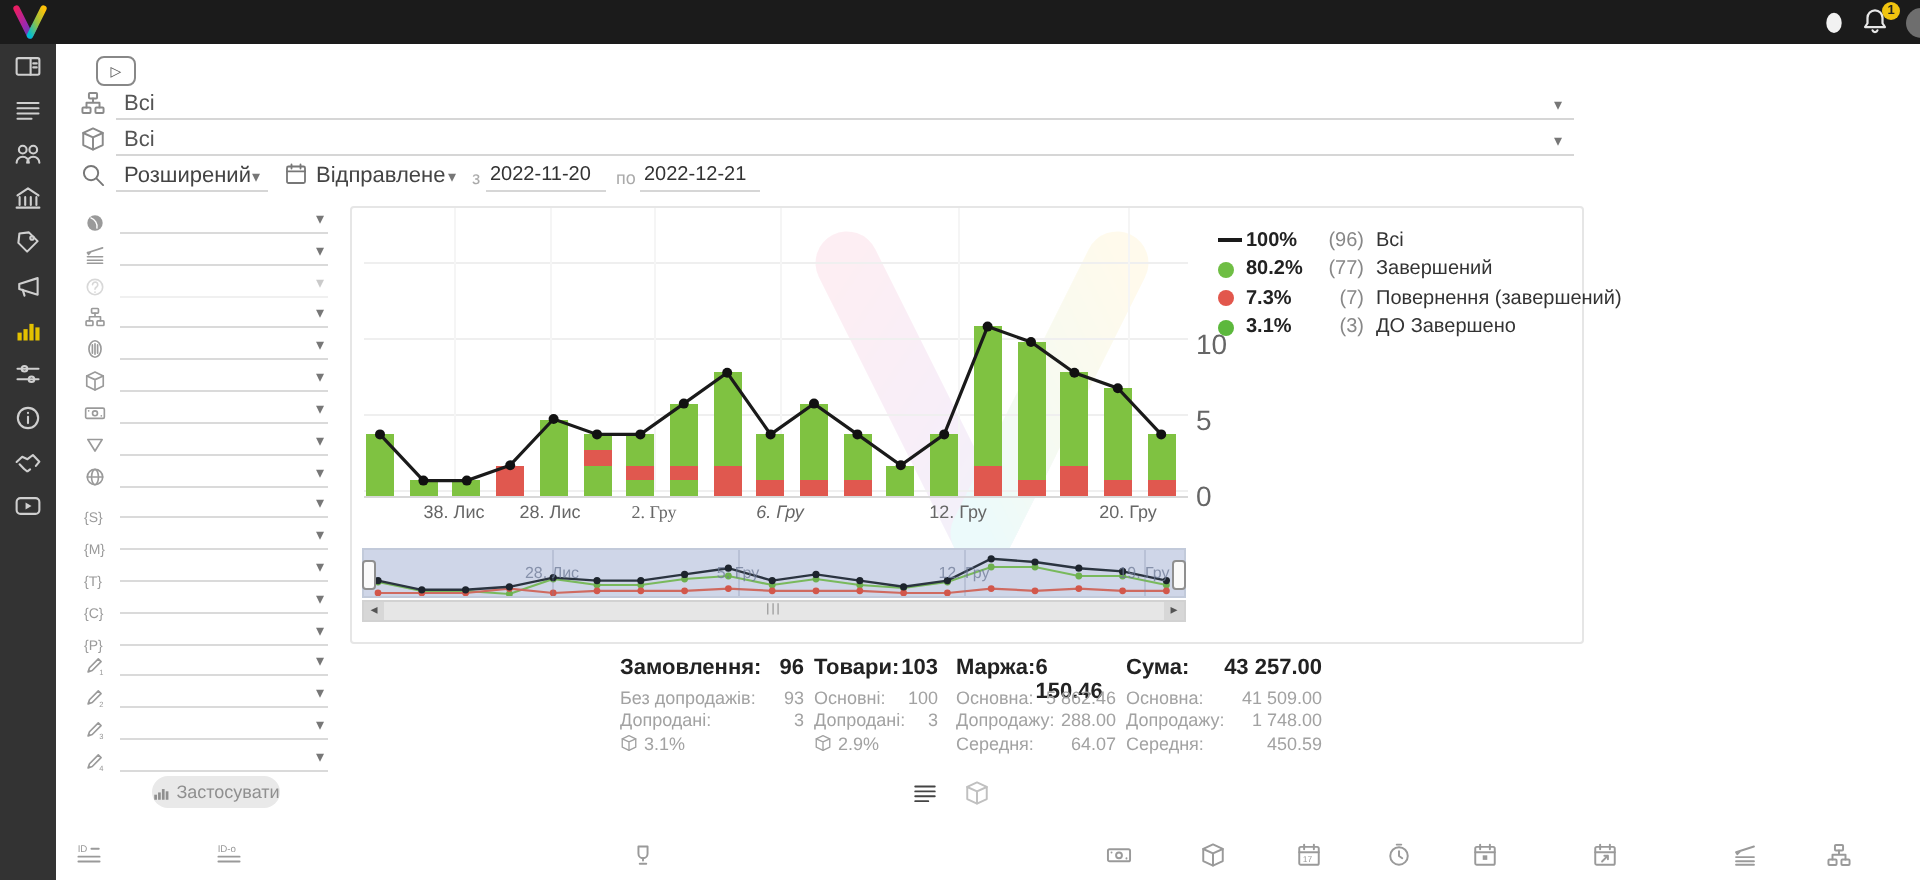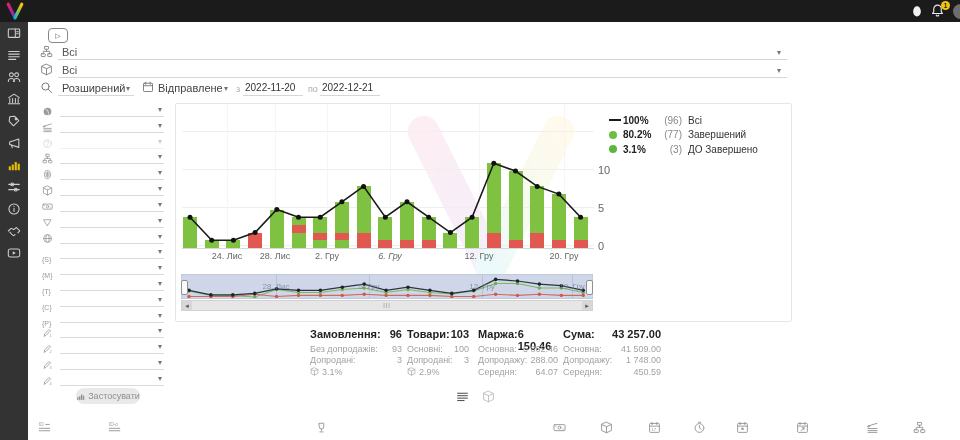--- a/index.html
+++ b/index.html
@@ -21,21 +21,21 @@
   .f-row.muted{opacity:.38;}
   #apply-btn{left:76px;top:388px;width:64px;height:16px;background:#e9e9e9;border-radius:9px;
     display:flex;align-items:center;justify-content:center;gap:3px;color:#8f8f8f;font-size:9px;cursor:pointer;}
   #chart-card{left:175px;top:103px;width:615px;height:217px;border:1px solid #e6e6e6;border-radius:2px;background:#fff;}
   .gridline{position:absolute;left:0;width:412px;height:0;border-top:1px solid #efefef;}
   .vgrid{position:absolute;top:0;height:141px;width:0;border-left:1px solid #f5f5f5;}
   #axis-base{position:absolute;left:0;top:144px;width:412px;border-top:1px solid #d8d8d8;}
   .bar{position:absolute;width:14px;display:flex;flex-direction:column-reverse;}
   .bar div{width:14px;}
   .xlab{position:absolute;top:147px;transform:translateX(-50%);font-size:9px;color:#666;white-space:nowrap;}
-  .ylab{position:absolute;font-size:11px;color:#666;text-align:center;}
+  .ylab{position:absolute;font-size:14px;color:#666;text-align:center;}
   .legend-row{display:flex;align-items:center;height:14.5px;font-size:10px;cursor:pointer;}
   .legend-row .mk{width:14px;display:flex;justify-content:flex-start;align-items:center;}
   .legend-row .pct{width:33px;color:#222;font-weight:bold;}
   .legend-row .cnt{width:26px;color:#888;text-align:right;margin-right:6px;}
   .legend-row .lbl{color:#333;white-space:nowrap;}
   .dot{width:8px;height:8px;border-radius:50%;}
   #navigator{left:181px;top:274px;width:412px;height:25px;background:#cfd6e8;border:1px solid #c2cada;box-sizing:border-box;}
   .nav-handle{position:absolute;top:5px;width:5px;height:13px;background:#fafafa;border:1px solid #8f8f8f;border-radius:2px;cursor:ew-resize;}
   .nav-lab{position:absolute;top:7px;transform:translateX(-50%);font-size:8px;color:#6e7a96;opacity:.75;white-space:nowrap;}
   .nav-vline{position:absolute;top:0;height:23px;border-left:1px solid rgba(120,130,160,.25);}
@@ -499,43 +499,51 @@
         <circle cx="225.0" cy="97.8" r="2.5" fill="#111"></circle>
         <circle cx="246.7" cy="113.2" r="2.5" fill="#111"></circle>
         <circle cx="268.4" cy="128.6" r="2.5" fill="#111"></circle>
         <circle cx="290.1" cy="113.2" r="2.5" fill="#111"></circle>
         <circle cx="311.8" cy="59.3" r="2.5" fill="#111"></circle>
         <circle cx="333.5" cy="67.0" r="2.5" fill="#111"></circle>
         <circle cx="355.2" cy="82.4" r="2.5" fill="#111"></circle>
         <circle cx="376.9" cy="90.1" r="2.5" fill="#111"></circle>
         <circle cx="398.6" cy="113.2" r="2.5" fill="#111"></circle>
       </svg>
-      <span class="xlab" style="left: 45px;">24. Лис</span>
+      <span class="xlab" style="left: 45px;">38. Лис</span>
       <span class="xlab" style="left: 93px;">28. Лис</span>
-      <span class="xlab" style="left: 145px;">2. Гру</span>
+      <span class="xlab" style="left: 145px; font-family: Liberation Serif, serif;">2. Гру</span>
       <span class="xlab" style="left: 208px; font-style: italic;">6. Гру</span>
       <span class="xlab" style="left: 297px;">12. Гру</span>
       <span class="xlab" style="left: 382px;">20. Гру</span>
     </div>
   <div id="legend" style="position:absolute;left:433px;top:9px;">
       <div class="legend-row">
         <span class="mk">
           <span style="width:12px;height:2px;background:#1a1a1a;display:inline-block;"></span>
         </span>
         <span class="pct">100%</span>
         <span class="cnt">(96)</span>
         <span class="lbl">Всі</span>
       </div>
       <div class="legend-row">
         <span class="mk">
           <span class="dot" style="background:#6fbe44;"></span>
         </span>
         <span class="pct">80.2%</span>
         <span class="cnt">(77)</span>
         <span class="lbl">Завершений</span>
+      </div>
+      <div class="legend-row">
+        <span class="mk">
+          <span class="dot" style="background:#e2574c;"></span>
+        </span>
+        <span class="pct">7.3%</span>
+        <span class="cnt">(7)</span>
+        <span class="lbl">Повернення (завершений)</span>
       </div>
       <div class="legend-row">
         <span class="mk">
           <span class="dot" style="background:#5cb83c;"></span>
         </span>
         <span class="pct">3.1%</span>
         <span class="cnt">(3)</span>
         <span class="lbl">ДО Завершено</span>
       </div>
     </div>

